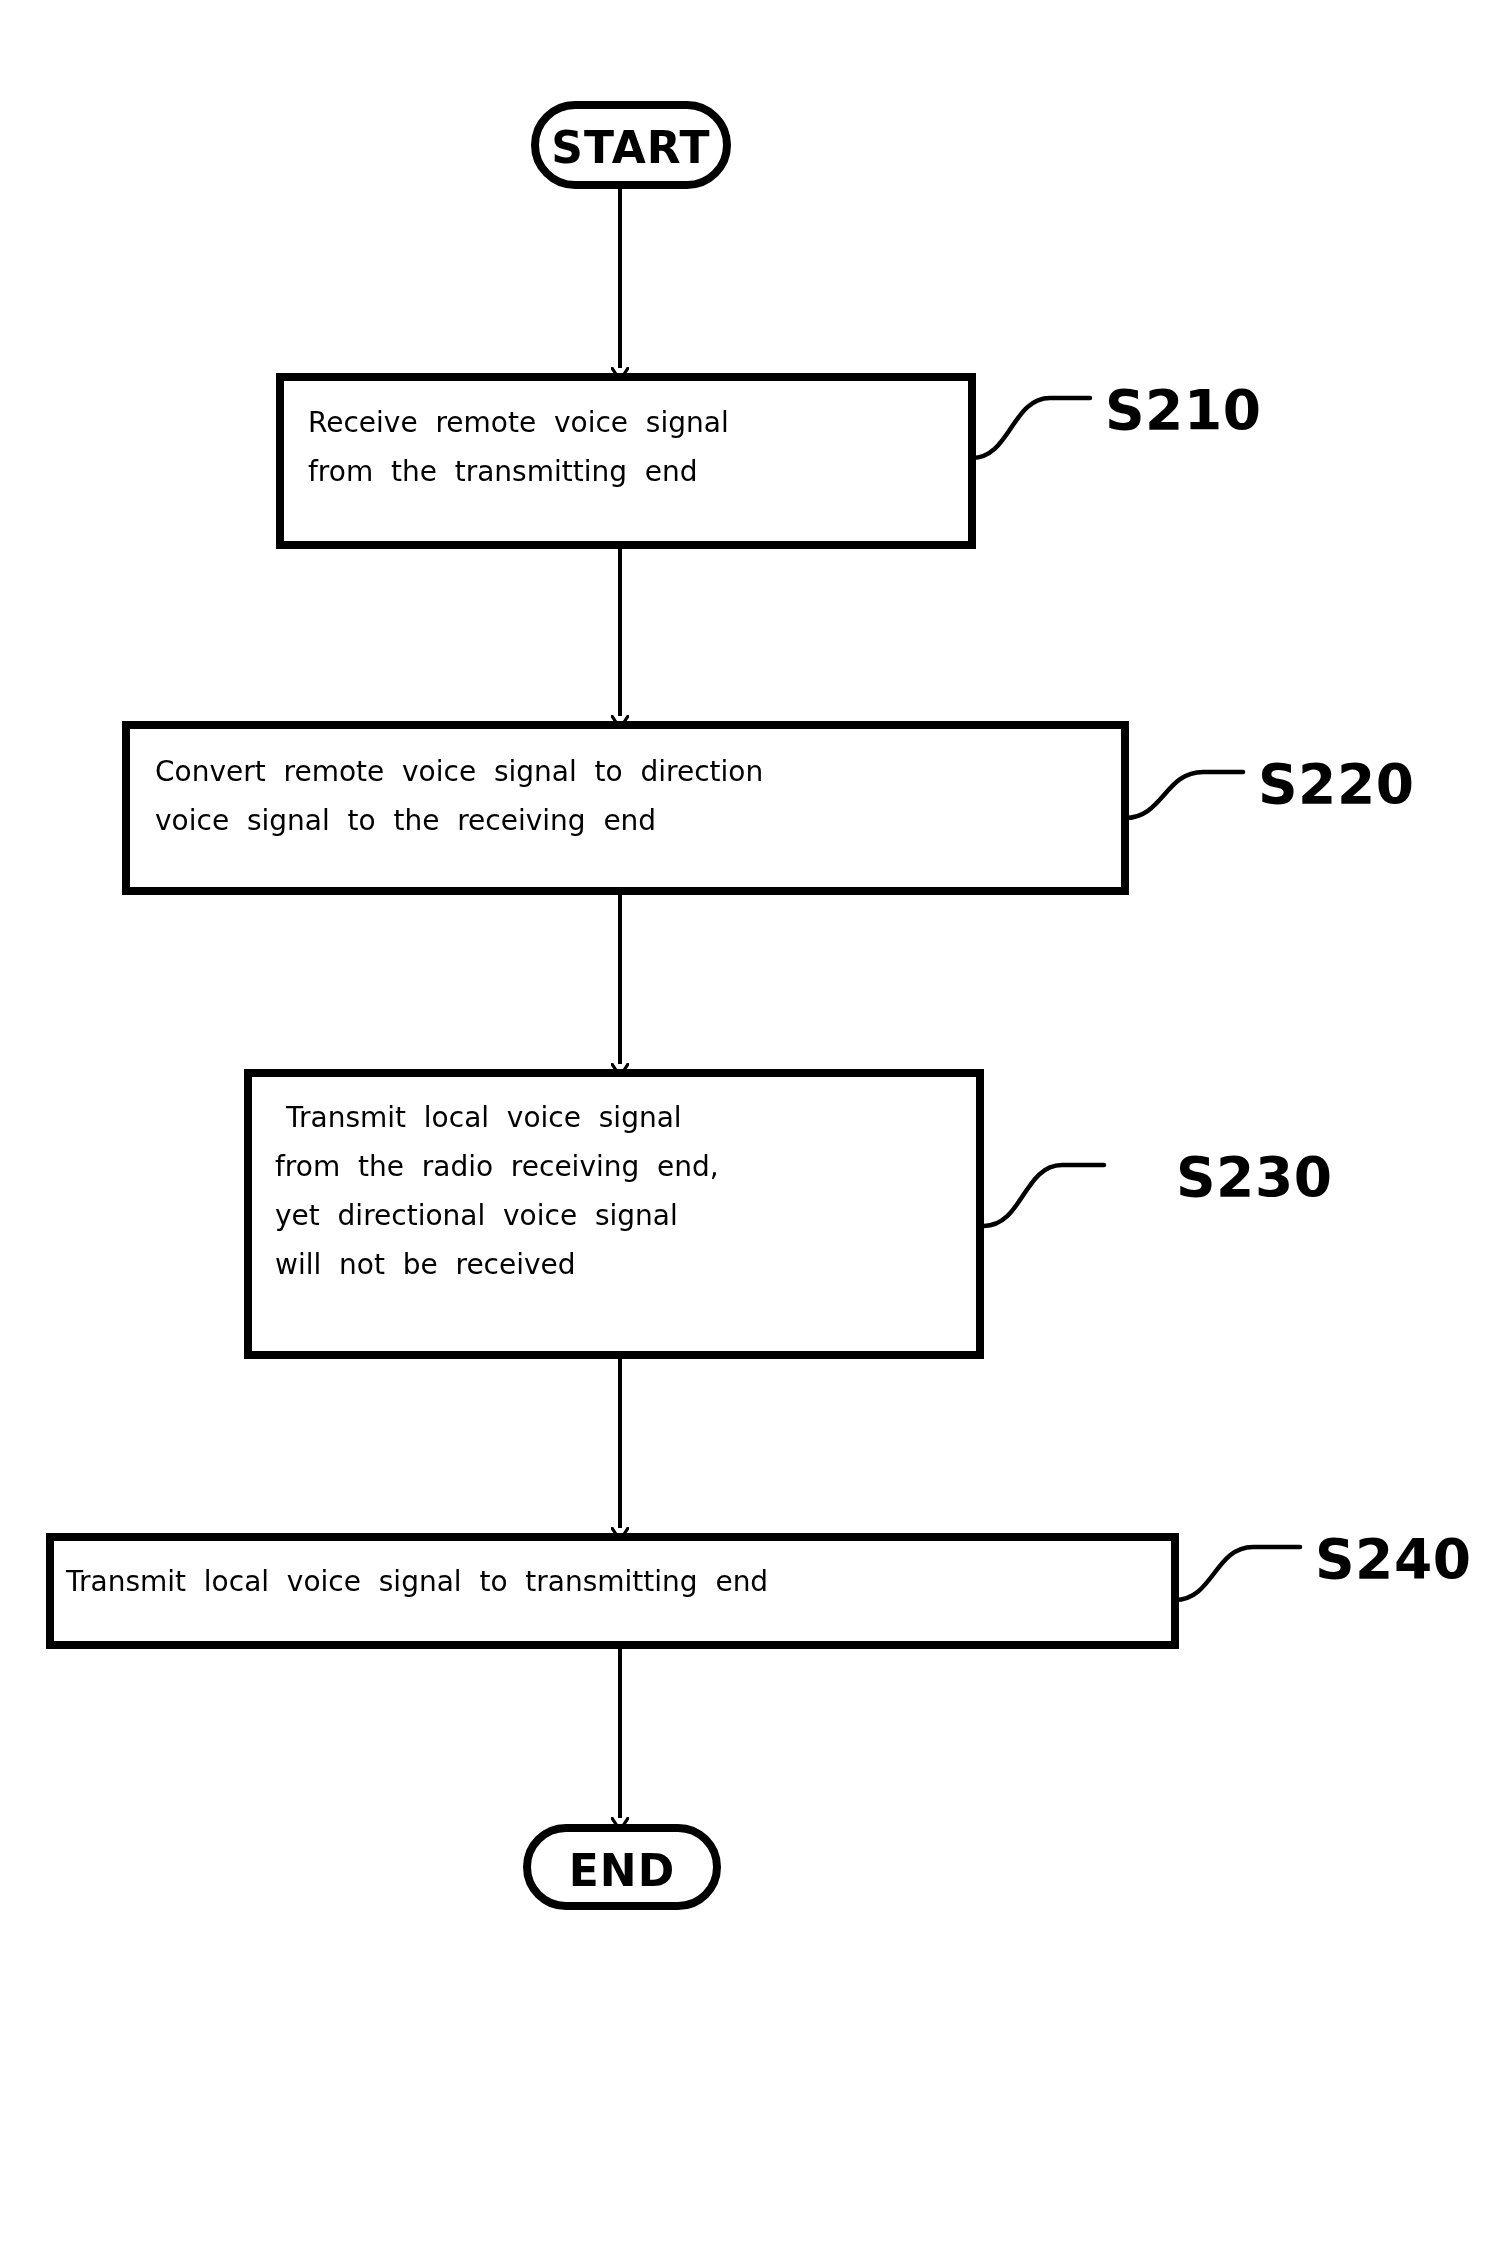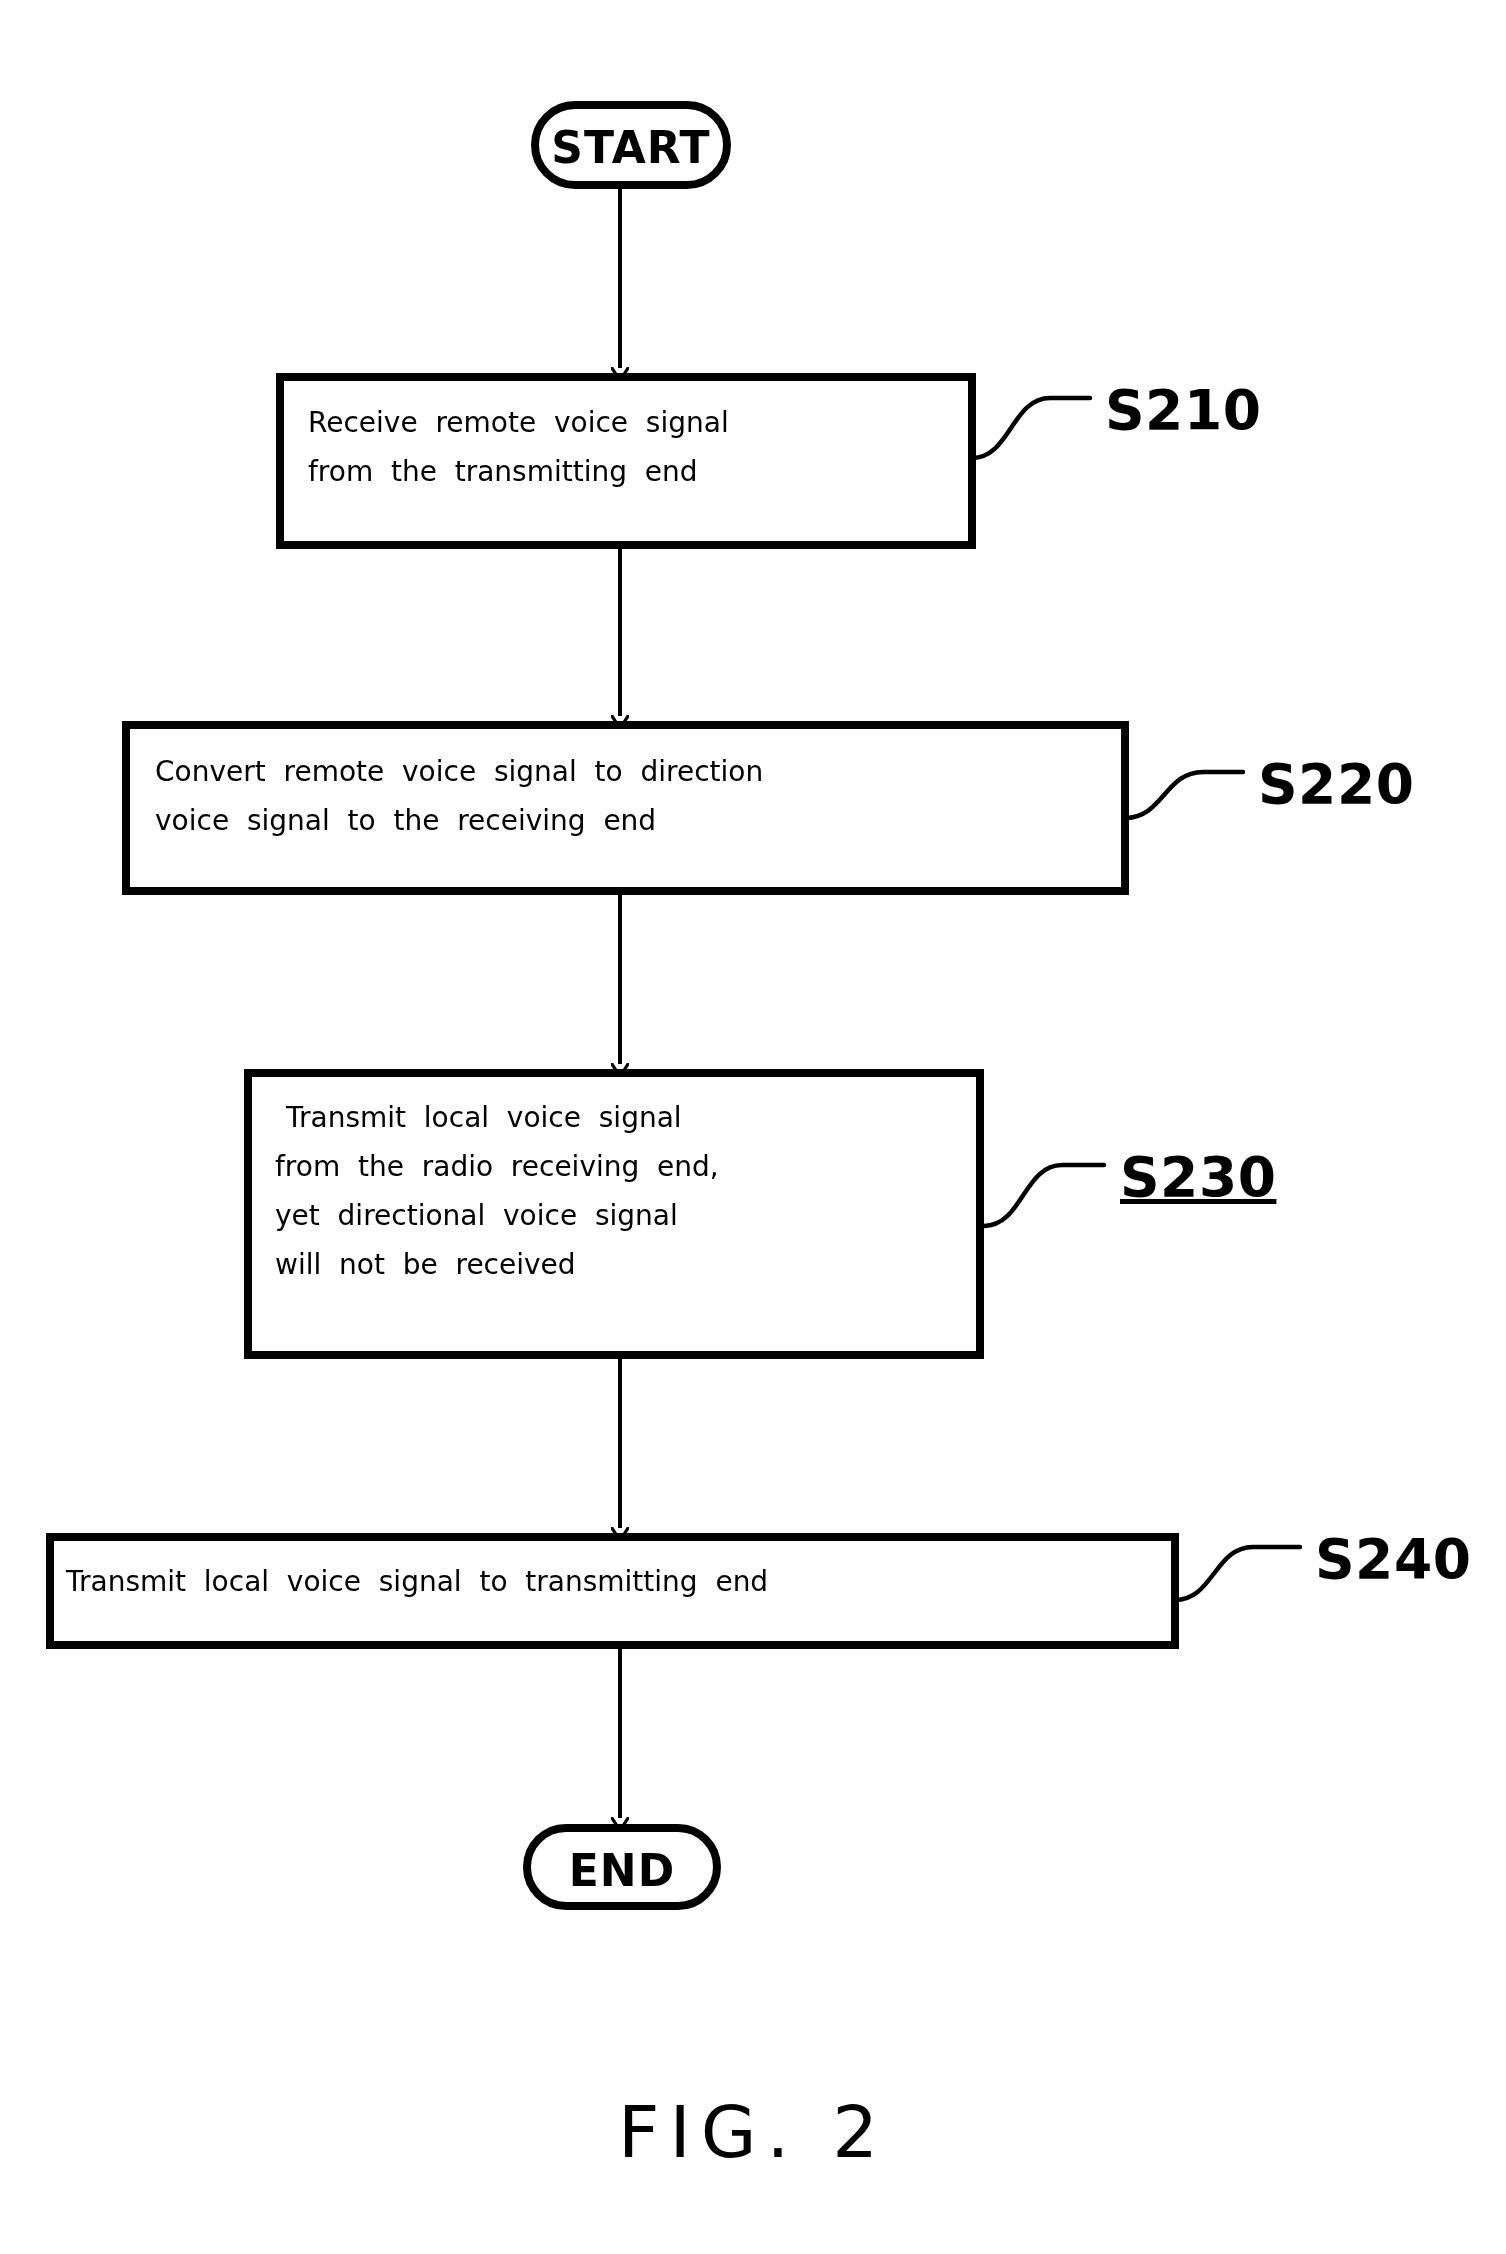--- a/index.html
+++ b/index.html
@@ -119,23 +119,22 @@
   <div class="node-text process-text" style="left:155px; top:747px; width:960px;">Convert  remote  voice  signal  to  direction</div>
   <div class="node-text process-text" style="left:155px; top:796px; width:960px;">voice  signal  to  the  receiving  end</div>
 
   <div class="node-text step-label" style="left:1258px; top:745px;">S220</div>
 
   <div class="node-text process-text" style="left:275px; top:1093px; width:700px;margin-left:11px;">Transmit  local  voice  signal</div>
   <div class="node-text process-text" style="left:275px; top:1142px; width:700px;">from  the  radio  receiving  end,</div>
   <div class="node-text process-text" style="left:275px; top:1191px; width:700px;">yet  directional  voice  signal</div>
   <div class="node-text process-text" style="left:275px; top:1240px; width:700px;">will  not  be  received</div>
 
-  <div class="node-text step-label" style="left:1120px; top:1138px;text-decoration:underline;">S230</div>
+  <div class="node-text step-label" style="left:1176px; top:1138px;">S230</div>
 
   <div class="node-text process-text" style="left:66px; top:1557px; width:1100px;">Transmit  local  voice  signal  to  transmitting  end</div>
 
   <div class="node-text step-label" style="left:1315px; top:1520px;">S240</div>
 
   <div class="node-text terminator-label" style="left:527px; top:1845px; width:190px;">END</div>
 
-  <div class="figure-caption" style="left:0; top:2090px;">FIG. 2</div>
 
 </div>
 
 </body></html>

